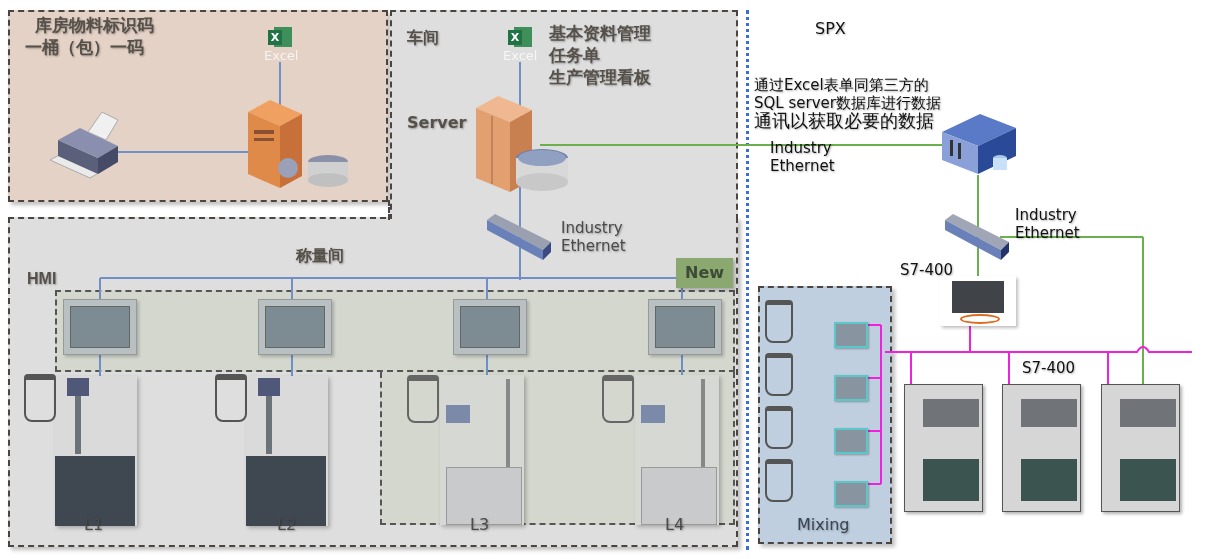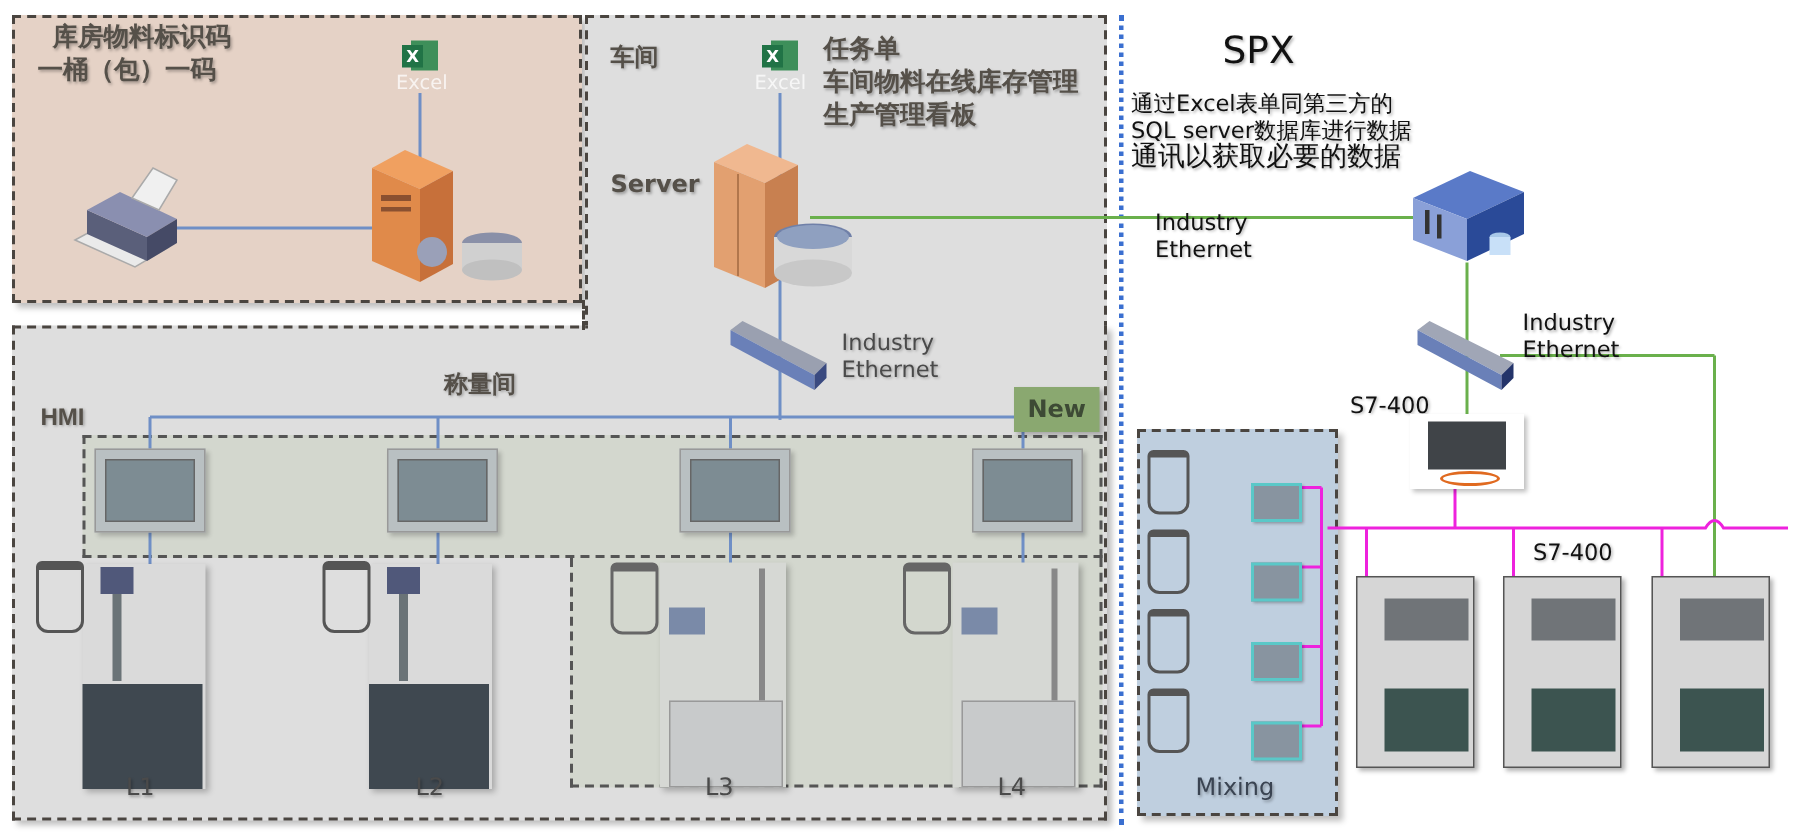--- a/index.html
+++ b/index.html
@@ -102,22 +102,22 @@
 
 <div class="txt bold-cn" style="left:407px;top:27px;font-size:16px;">车间</div>
 <div class="txt bold-cn" style="left:407px;top:112px;font-size:16px;">Server</div>
 <div class="abs" style="left:508px;top:27px;width:24px;height:22px;">
   <div style="position:absolute;left:6px;top:0;width:18px;height:20px;background:#3e8f5a;"></div>
   <div style="position:absolute;left:0;top:3px;width:14px;height:15px;background:#217346;color:#fff;font-size:11px;font-weight:bold;text-align:center;line-height:15px;">X</div>
 </div>
 <div class="txt" style="left:503px;top:48px;font-size:13px;color:#fff;opacity:.75;text-shadow:none;">Excel</div>
 
 <div class="abs" style="left:549px;top:22px;">
+  <div class="txt bold-cn" style="position:relative;">基本资料管理</div>
   <div class="txt bold-cn" style="position:relative;">任务单</div>
-  <div class="txt bold-cn" style="position:relative;">车间物料在线库存管理</div>
   <div class="txt bold-cn" style="position:relative;">生产管理看板</div>
 </div>
 
 <svg width="100" height="100" style="left:472px;top:96px;">
   <polygon points="4,12 26,0 60,14 38,26" fill="#f0b890"></polygon>
   <polygon points="4,12 38,26 38,96 4,82" fill="#e2a070"></polygon>
   <polygon points="38,26 60,14 60,84 38,96" fill="#c88050"></polygon>
   <line x1="20" y1="20" x2="20" y2="88" stroke="#a06840"></line>
   <ellipse cx="70" cy="62" rx="26" ry="9" fill="#7080a8"></ellipse>
   <rect x="44" y="62" width="52" height="24" fill="#d8d8d8"></rect>
@@ -177,22 +177,22 @@
 <div class="abs" style="left:24px;top:374px;width:28px;height:40px;border:2px solid #555;border-radius:4px 4px 8px 8px;border-top-width:6px;"></div>
 <div class="abs" style="left:215px;top:374px;width:28px;height:40px;border:2px solid #555;border-radius:4px 4px 8px 8px;border-top-width:6px;"></div>
 <div class="abs" style="left:407px;top:375px;width:28px;height:40px;border:2px solid #666;border-radius:4px 4px 8px 8px;border-top-width:6px;"></div>
 <div class="abs" style="left:602px;top:375px;width:28px;height:40px;border:2px solid #666;border-radius:4px 4px 8px 8px;border-top-width:6px;"></div>
 
 <div class="txt lbl-grey" style="left:84px;top:516px;font-size:16px;">L1</div>
 <div class="txt lbl-grey" style="left:277px;top:516px;font-size:16px;">L2</div>
 <div class="txt lbl-grey" style="left:470px;top:516px;font-size:16px;">L3</div>
 <div class="txt lbl-grey" style="left:665px;top:516px;font-size:16px;">L4</div>
 
-<div class="txt" style="left:815px;top:19px;font-size:25px;color:#111;">SPX</div>
-<div class="abs" style="left:754px;top:60px;">
+<div class="txt" style="left:815px;top:19px;font-size:16px;color:#111;">SPX</div>
+<div class="abs" style="left:754px;top:76px;">
   <div class="txt lbl" style="position:relative;font-size:15px;">通过Excel表单同第三方的</div>
   <div class="txt lbl" style="position:relative;font-size:15px;">SQL server数据库进行数据</div>
   <div class="txt lbl" style="position:relative;font-size:18px;">通讯以获取必要的数据</div>
 </div>
 <div class="txt lbl" style="left:770px;top:139px;">Industry</div>
 <div class="txt lbl" style="left:770px;top:157px;">Ethernet</div>
 
 <svg width="90" height="65" style="left:938px;top:112px;">
   <polygon points="4,20 42,2 78,16 40,34" fill="#5a7ac8"></polygon>
   <polygon points="4,20 40,34 40,62 4,48" fill="#8aa0d8"></polygon>

